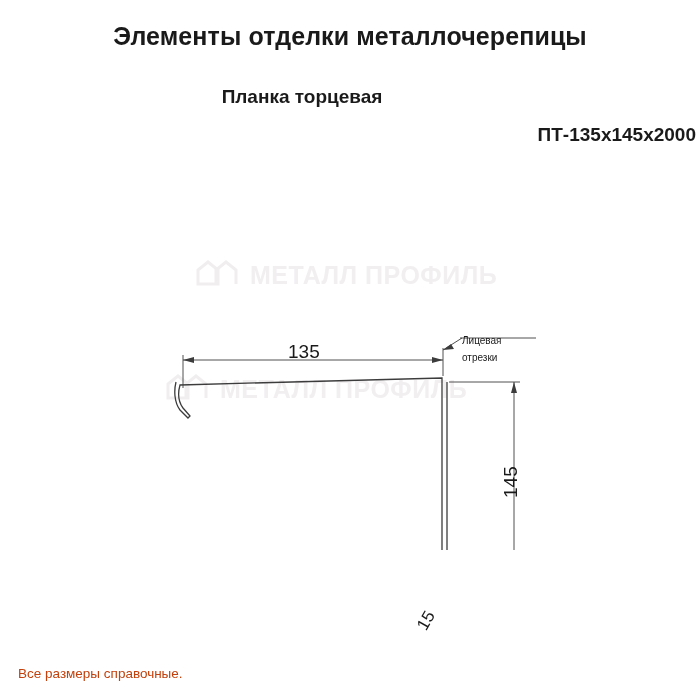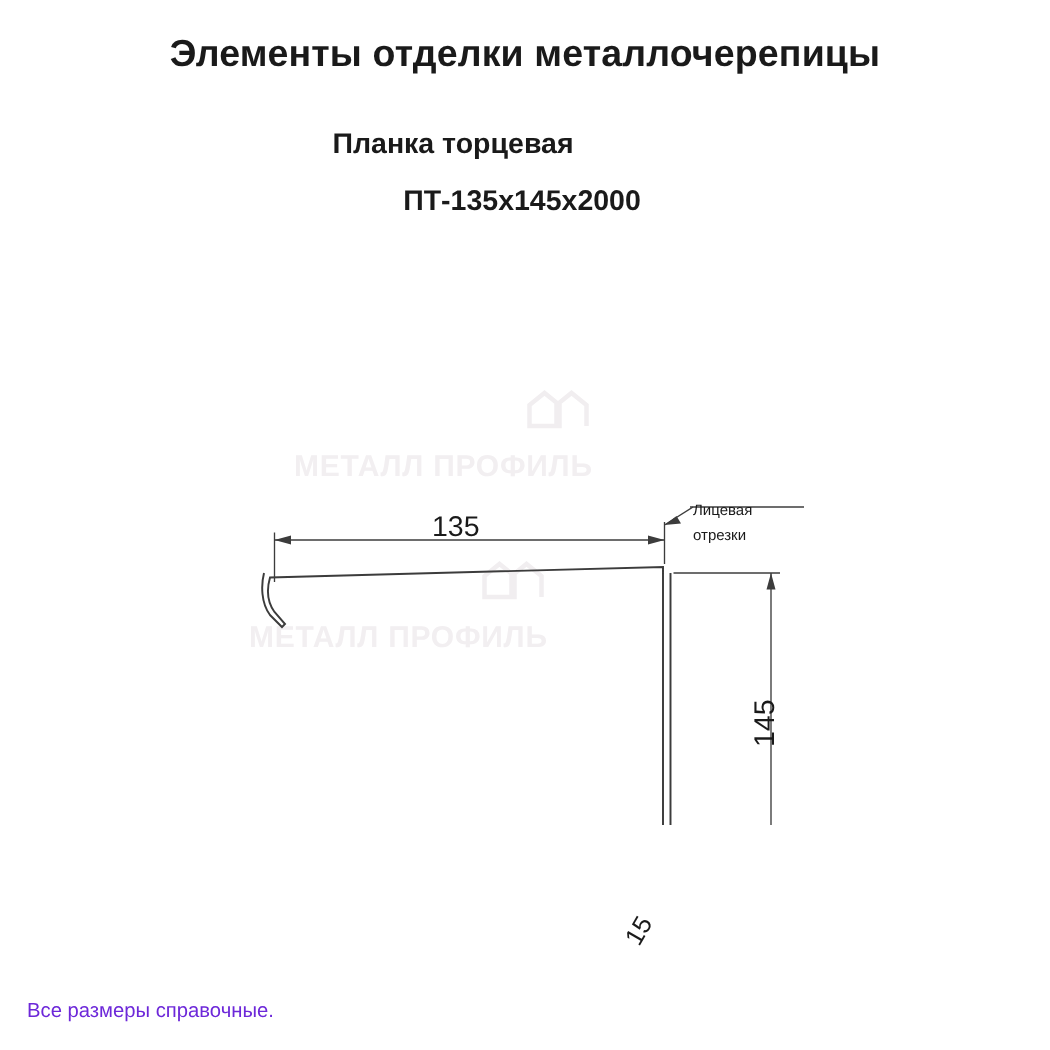--- a/index.html
+++ b/index.html
@@ -39,38 +39,37 @@
     width: 604px;
     text-align: center;
     font-size: 19px;
     font-weight: bold;
   }
   .code {
     position: absolute;
     top: 124px;
     left: 0;
     width: 696px;
-    text-align: center;
+    text-align: right;
     font-size: 19px;
     font-weight: bold;
   }
 
   
   .watermark {
     position: absolute;
     display: flex;
     align-items: flex-end;
     gap: 10px;
     color: #f0eef0;
-    font-size: 20px;
+    font-size: 25px;
     font-weight: bold;
     letter-spacing: 0.5px;
     white-space: nowrap;
     user-select: none;
-    flex-direction: column;
   }
   .watermark .wm-text {
     color: #f2eff1;
   }
   .wm1 { left: 196px; top: 258px; }
   .wm2 { left: 166px; top: 372px; }
 
   
   .drawing {
     position: absolute;
@@ -116,21 +115,21 @@
     text-align: left;
   }
 
   
   .footer {
     position: absolute;
     left: 18px;
     bottom: 16px;
     font-size: 13.5px;
     line-height: 20px;
-    color: #6d28d9;
+    color: #c2410c;
   }
 </style>
 </head>
 <body>
 
 <div class="page">
 
   <div class="title">Элементы отделки металлочерепицы</div>
   <div class="subtitle">Планка торцевая</div>
   <div class="code">ПТ-135х145х2000</div>

